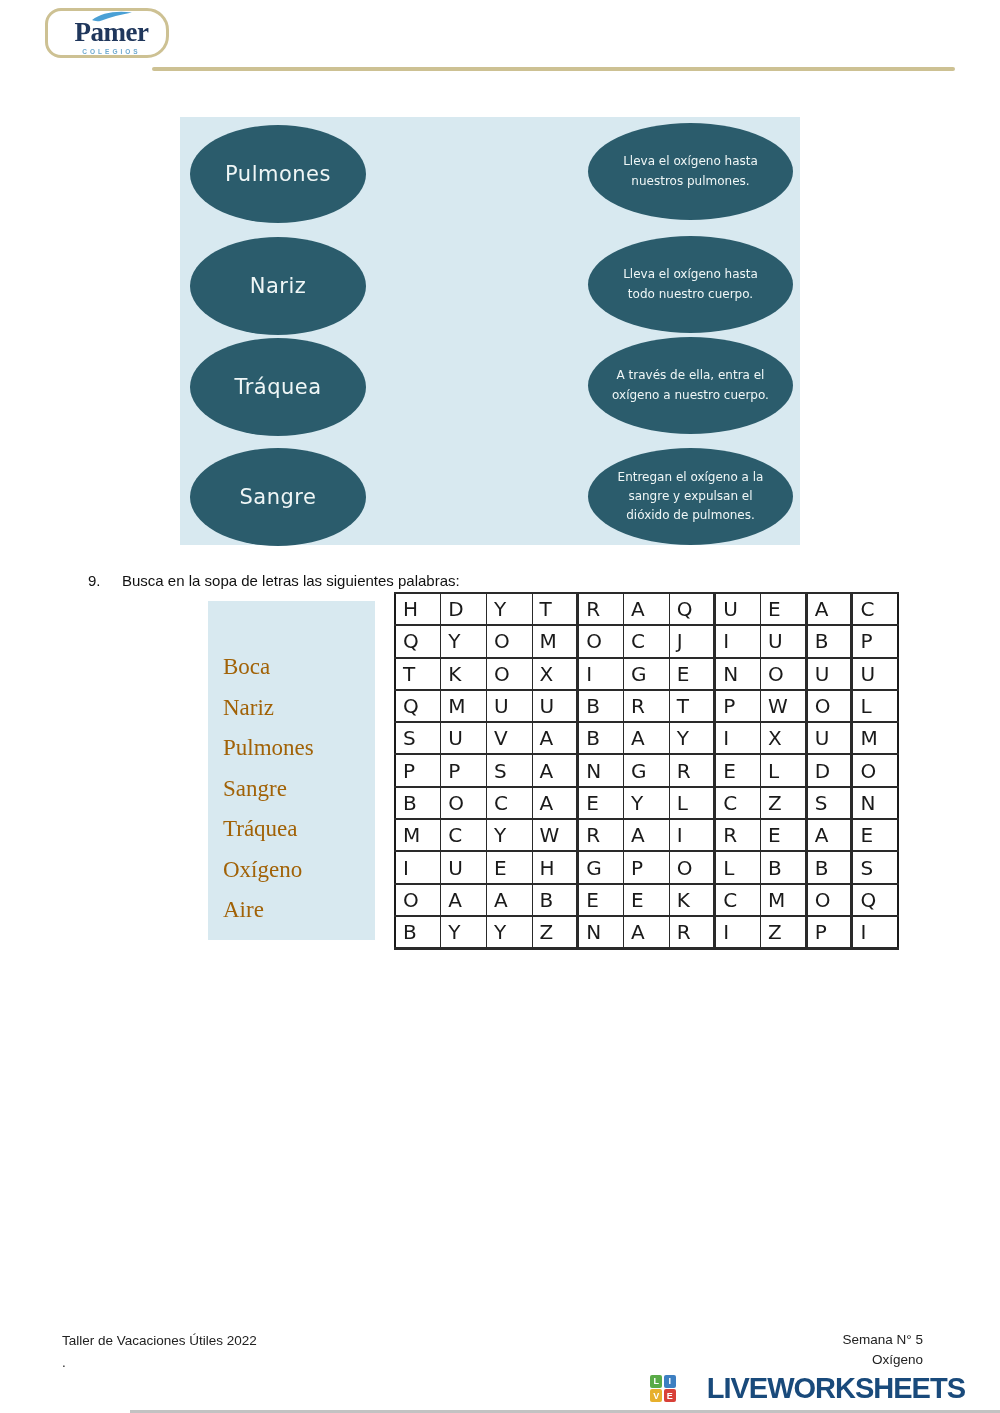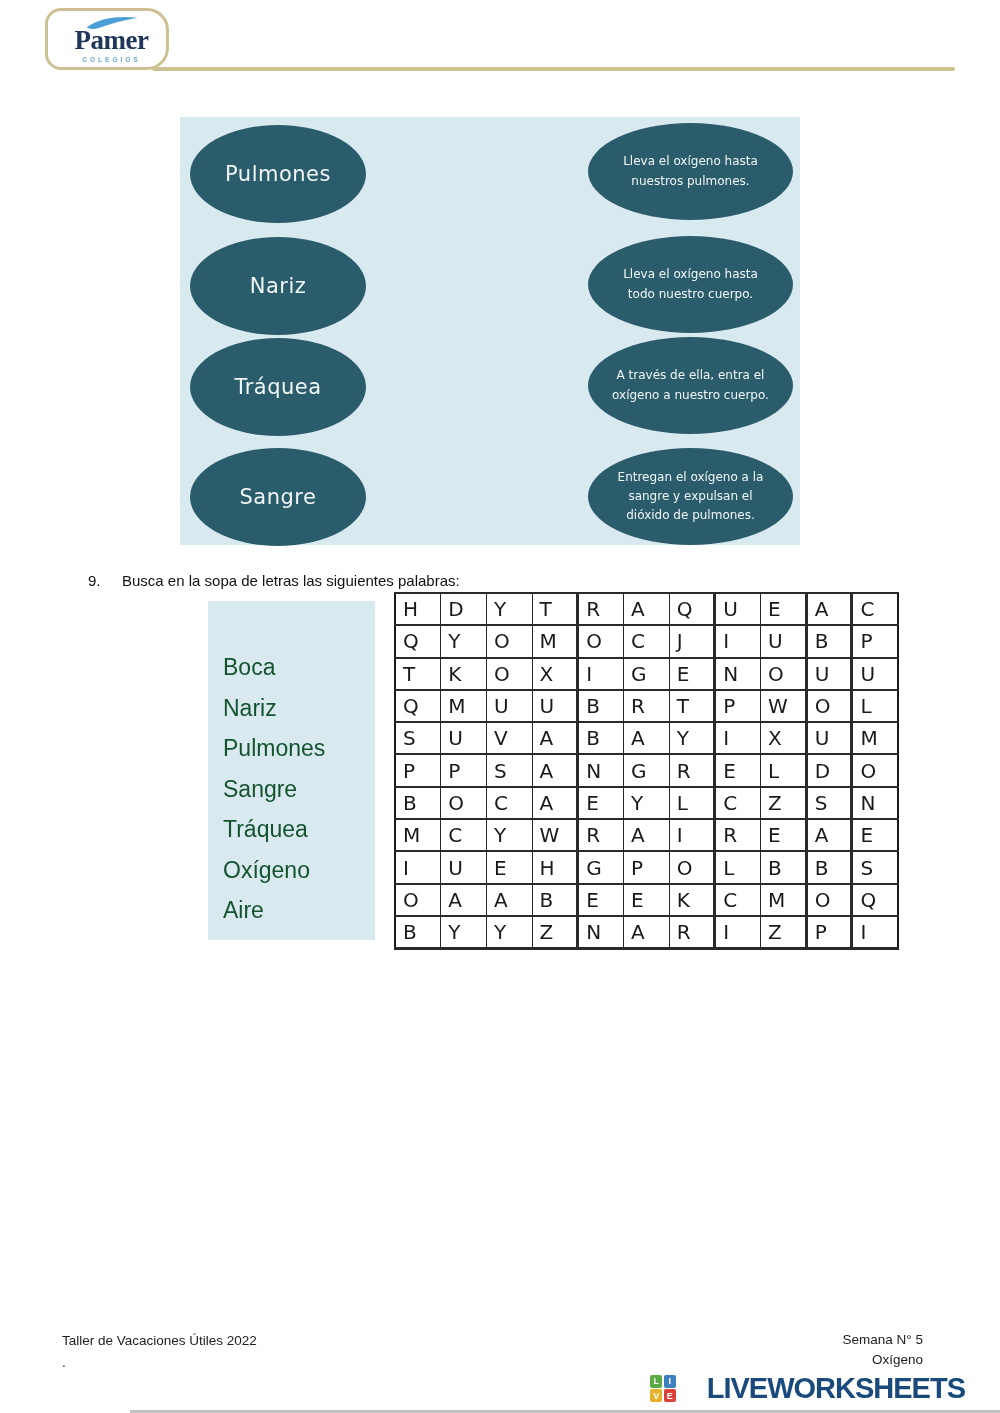--- a/index.html
+++ b/index.html
@@ -7,21 +7,21 @@
   body {
     width: 1000px; height: 1413px;
     font-family: "Liberation Sans", sans-serif;
     position: relative; overflow: hidden;
   }
   .page { position: absolute; inset: 0; background: #ffffff; }
 
   
   .logo-box {
     position: absolute; left: 45px; top: 8px;
-    width: 124px; height: 62px;
+    width: 124px; height: 50px;
     border: 3px solid #cdc193;
     border-radius: 16px 22px 22px 16px;
     background: #ffffff;
     display: flex; flex-direction: column; align-items: center; justify-content: center;
     z-index: 2;
     padding-left: 9px;
   }
   .logo-swoosh { width: 54px; height: 14px; margin-bottom: -3px; }
   .logo-text {
     font-family: "Liberation Serif", serif;
@@ -59,22 +59,22 @@
     position: absolute; left: 88px; top: 572px;
     font-size: 15px; color: #111111;
   }
   .qnum { display: inline-block; width: 34px; }
 
   
   .word-list {
     position: absolute; left: 208px; top: 601px;
     width: 167px; height: 339px; background: #d8e9f0;
     padding: 46px 15px 0 15px;
-    font-family: Liberation Sans, sans-serif;
-    font-size: 23px; color: #14532d;
+    font-family: Liberation Serif, serif;
+    font-size: 23px; color: #a16207;
   }
   .word-list .word { line-height: 40.5px; }
 
   
   table.grid {
     position: absolute; left: 394px; top: 592px;
     border-collapse: collapse; table-layout: fixed; width: 503px;
     border: 2px solid #1a1a1a;
     background: #ffffff;
   }

